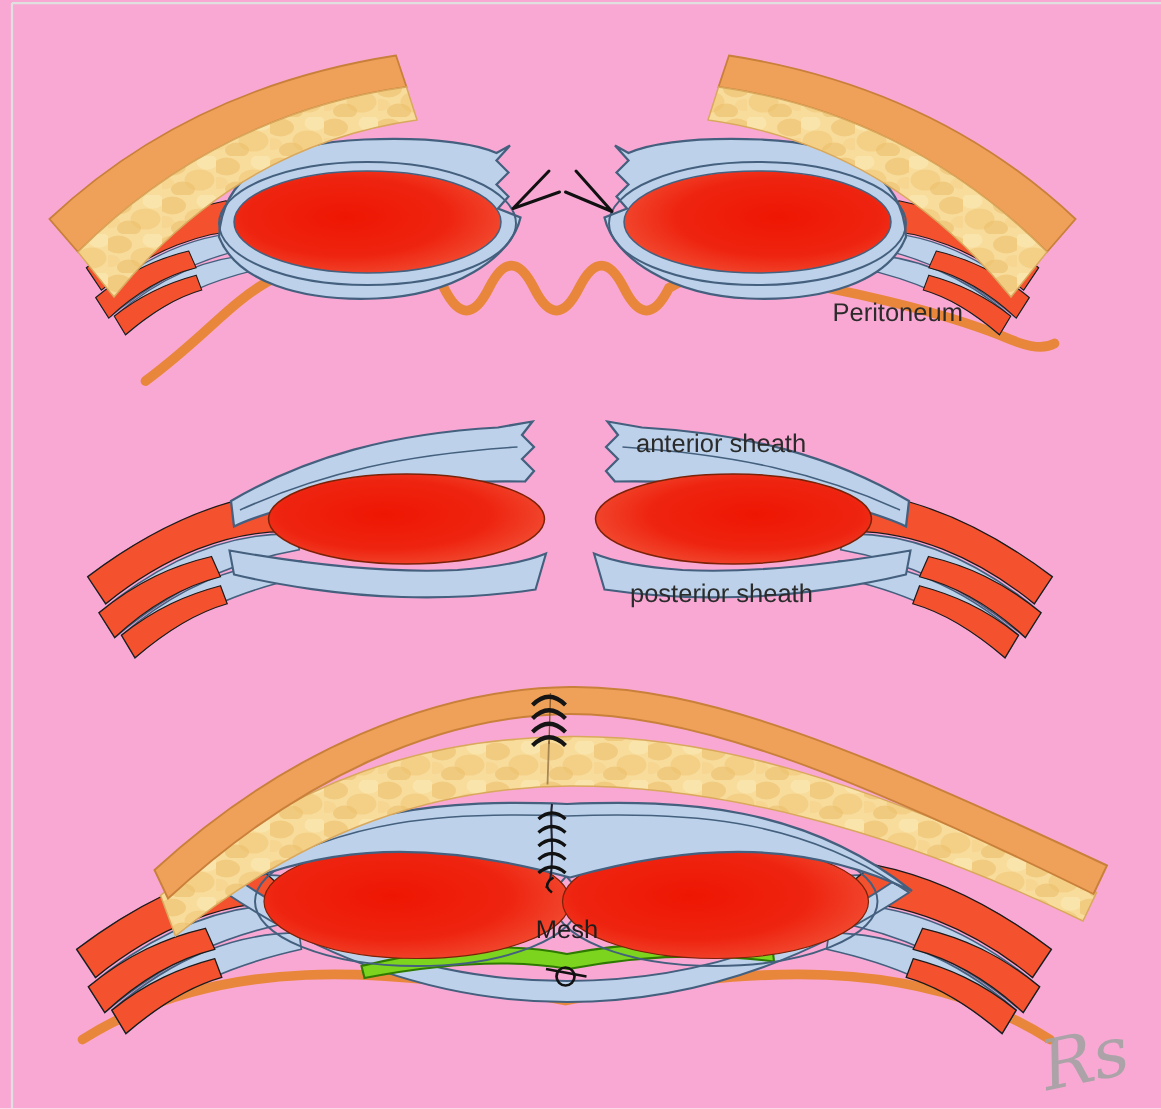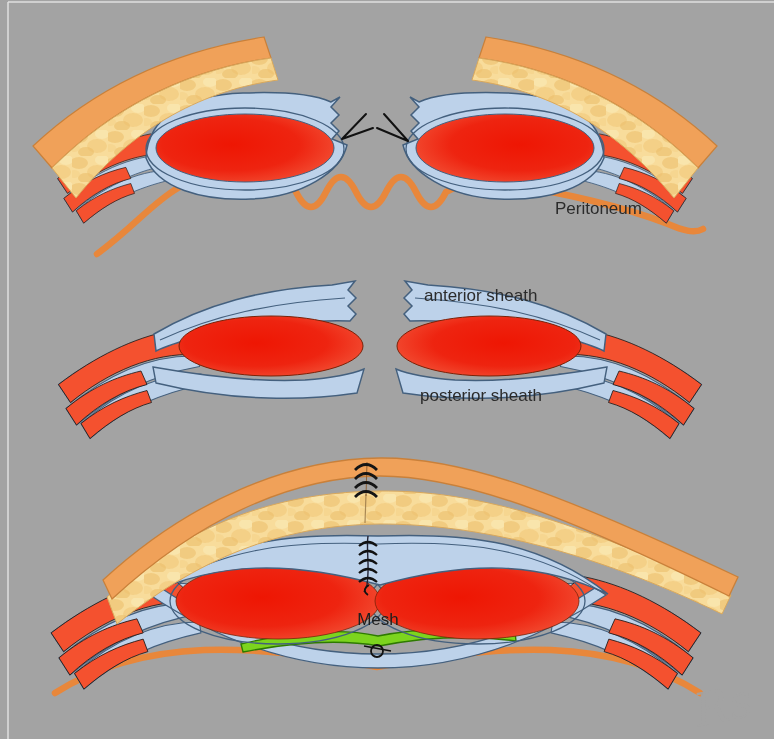--- a/index.html
+++ b/index.html
@@ -1,19 +1,19 @@
 <!DOCTYPE html>
 <html><head>
 <meta charset="utf-8">
 <style>
   html,body{margin:0;padding:0;background:#fff;}
   .canvas{
     position:relative;
     width:774px;height:739px;
-    background:#a3a3a3;
+    background:#f9a8d4;
     overflow:hidden;
     font-family:"Liberation Sans", sans-serif;
   }
   svg{display:block}
   text{font-family:"Liberation Sans", sans-serif;}
   .lbl{font-size:17px;fill:#2b2b2b;}
   .mesh-lbl{font-size:17px;fill:#1e1e1e;}
   .sig{font-family:"DejaVu Serif", serif;font-style:italic;font-size:46px;fill:#a3a3a3;opacity:.9;}
 </style>
 </head>

